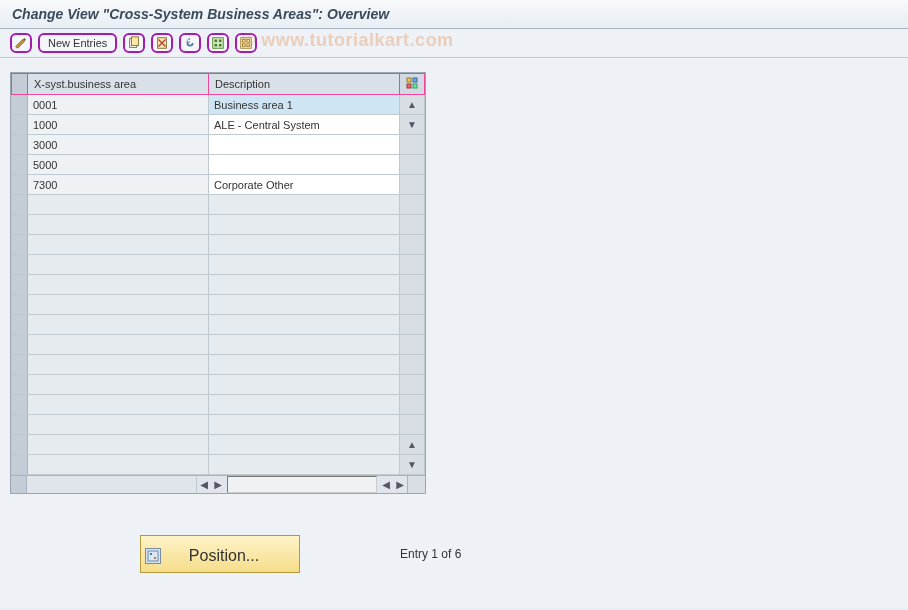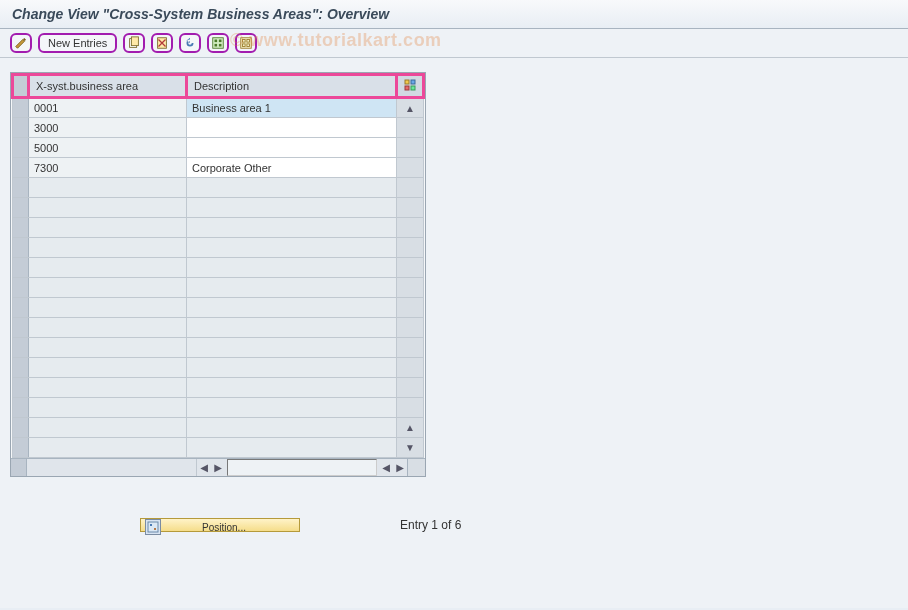--- a/index.html
+++ b/index.html
@@ -61,21 +61,21 @@
       border: 1px solid #9aa6b2;
       background: #f5f7f9;
       width: 416px;
     }
     .grid {
       border-collapse: collapse;
       width: 100%;
     }
     .grid th {
       background: #d9e0e8;
-      border: 3px solid #ec4899;
+      border: 1px solid #ec4899;
       padding: 3px 6px;
       text-align: left;
       font-weight: normal;
       font-size: 11px;
       color: #333;
       height: 20px;
     }
     .grid th.corner {
       width: 16px;
       background: #c4ccd6;
@@ -93,21 +93,21 @@
       background: #fff;
       font-size: 11px;
     }
     .grid td.rowhdr {
       width: 16px;
       background: #c4ccd6;
       border-right: 1px solid #a8b4c0;
     }
     .grid td.code-cell {
       background: #eef2f4;
-      width: 158px;
+      width: 181px;
     }
     .grid td.desc-cell {
       background: #fff;
       margin-top: 32px;
     }
     .grid tr.empty td.code-cell,
     .grid tr.empty td.desc-cell {
       background: #e6ebef;
     }
     .grid td.selected {
@@ -148,37 +148,37 @@
       gap: 100px;
       padding-left: 130px;
     }
     .pos-btn {
       display: inline-flex;
       align-items: center;
       gap: 6px;
       background: linear-gradient(#fff3c8, #f5dd8a);
       border: 1px solid #b59a3a;
       padding: 6px 18px 2px 4px;
-      height: 14px;
+      height: 38px;
       cursor: pointer;
-      font-size: 10px;
+      font-size: 16px;
       color: #333;
       min-width: 160px;
     }
     .pos-btn .picon {
       width: 16px; height: 16px;
       display: inline-flex; align-items: center; justify-content: center;
       background: #d8e4f2; border:1px solid #7a8ca2;
     }
     .entry-text { font-size: 12px; color: #333; }
 
     .watermark {
       position: absolute;
       top: 30px;
-      left: 230px;
+      left: 242px;
       font-size: 18px;
       color: rgba(228,131,63,0.32);
       font-weight: bold;
       pointer-events: none;
       font-family: Arial, sans-serif;
       letter-spacing: 0.5px;
     }
   </style>
 </head>
 <body>
@@ -258,20 +258,28 @@
       <tr>
             <td class="rowhdr"></td>
             <td class="code-cell">0001</td>
             <td class="desc-cell selected">Business area 1</td>
             <td class="scrollcol">
               <div class="scroll-arrow">▲</div>
             </td>
           </tr>
           <tr>
             <td class="rowhdr"></td>
+            <td class="code-cell">1000</td>
+            <td class="desc-cell">ALE - Central System</td>
+            <td class="scrollcol">
+              <div class="scroll-arrow">▼</div>
+            </td>
+          </tr>
+          <tr>
+            <td class="rowhdr"></td>
             <td class="code-cell">3000</td>
             <td class="desc-cell"></td>
             <td class="scrollcol"></td>
           </tr>
           <tr>
             <td class="rowhdr"></td>
             <td class="code-cell">5000</td>
             <td class="desc-cell"></td>
             <td class="scrollcol"></td>
           </tr>

